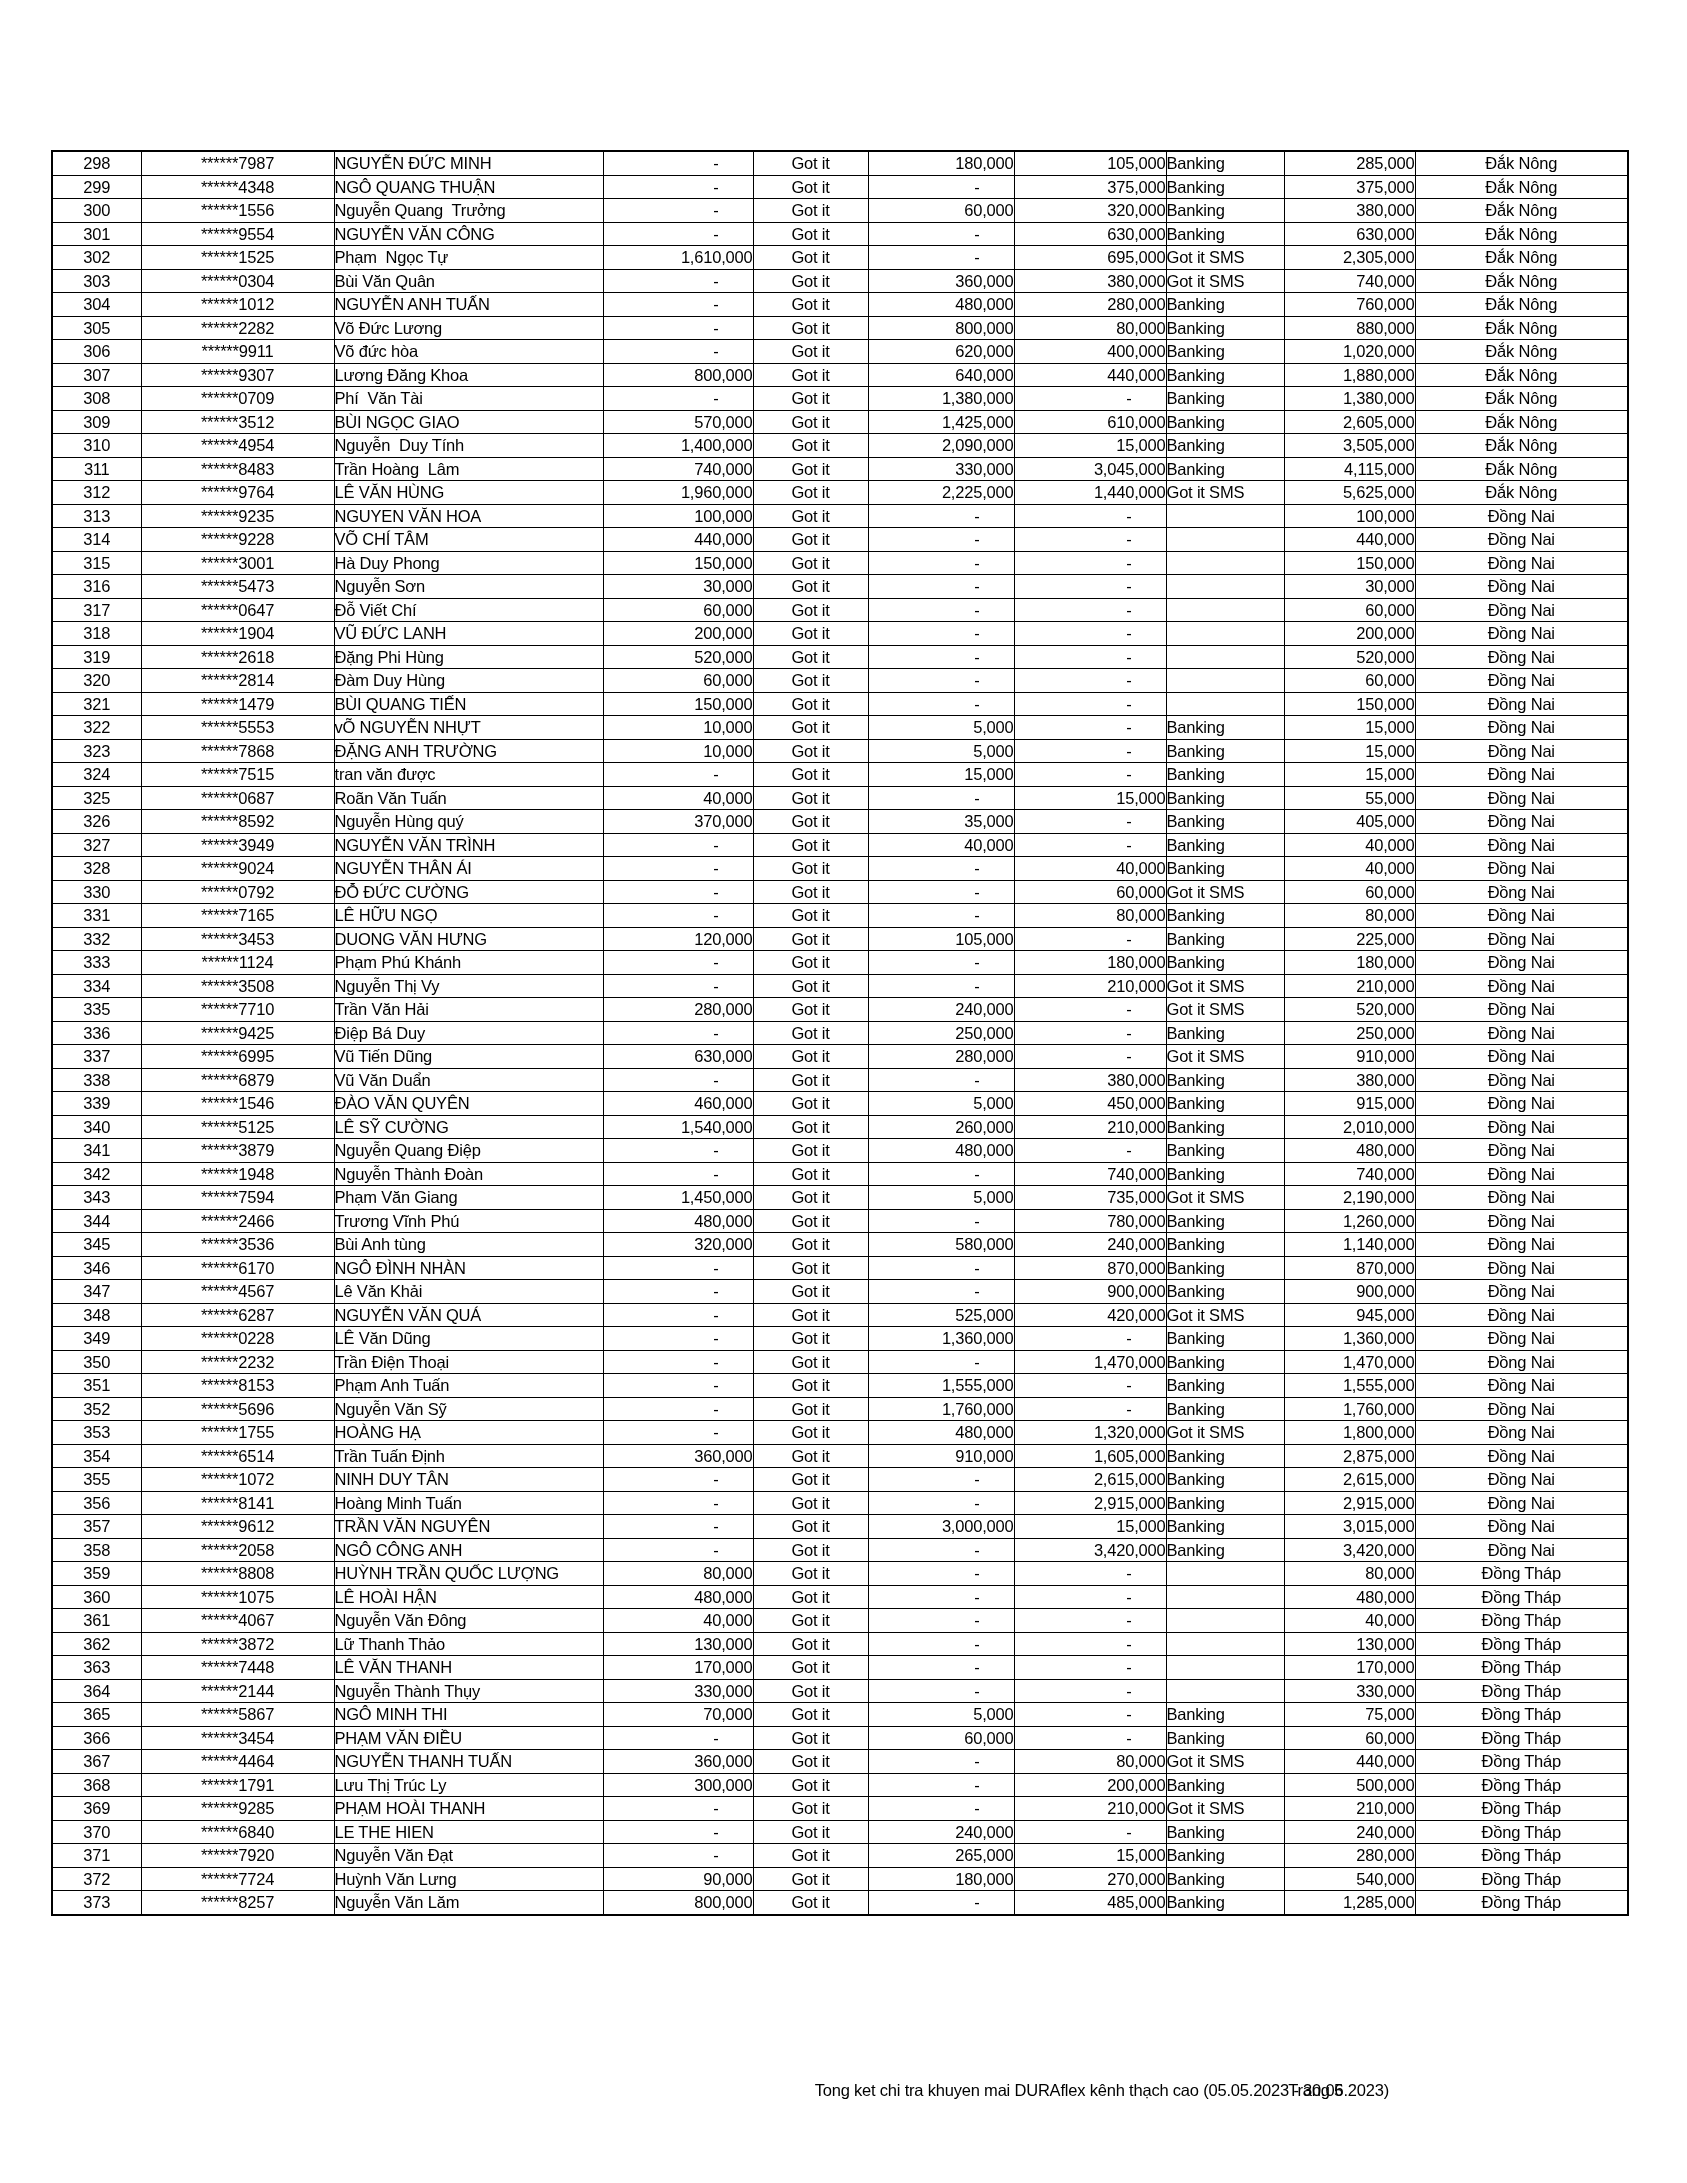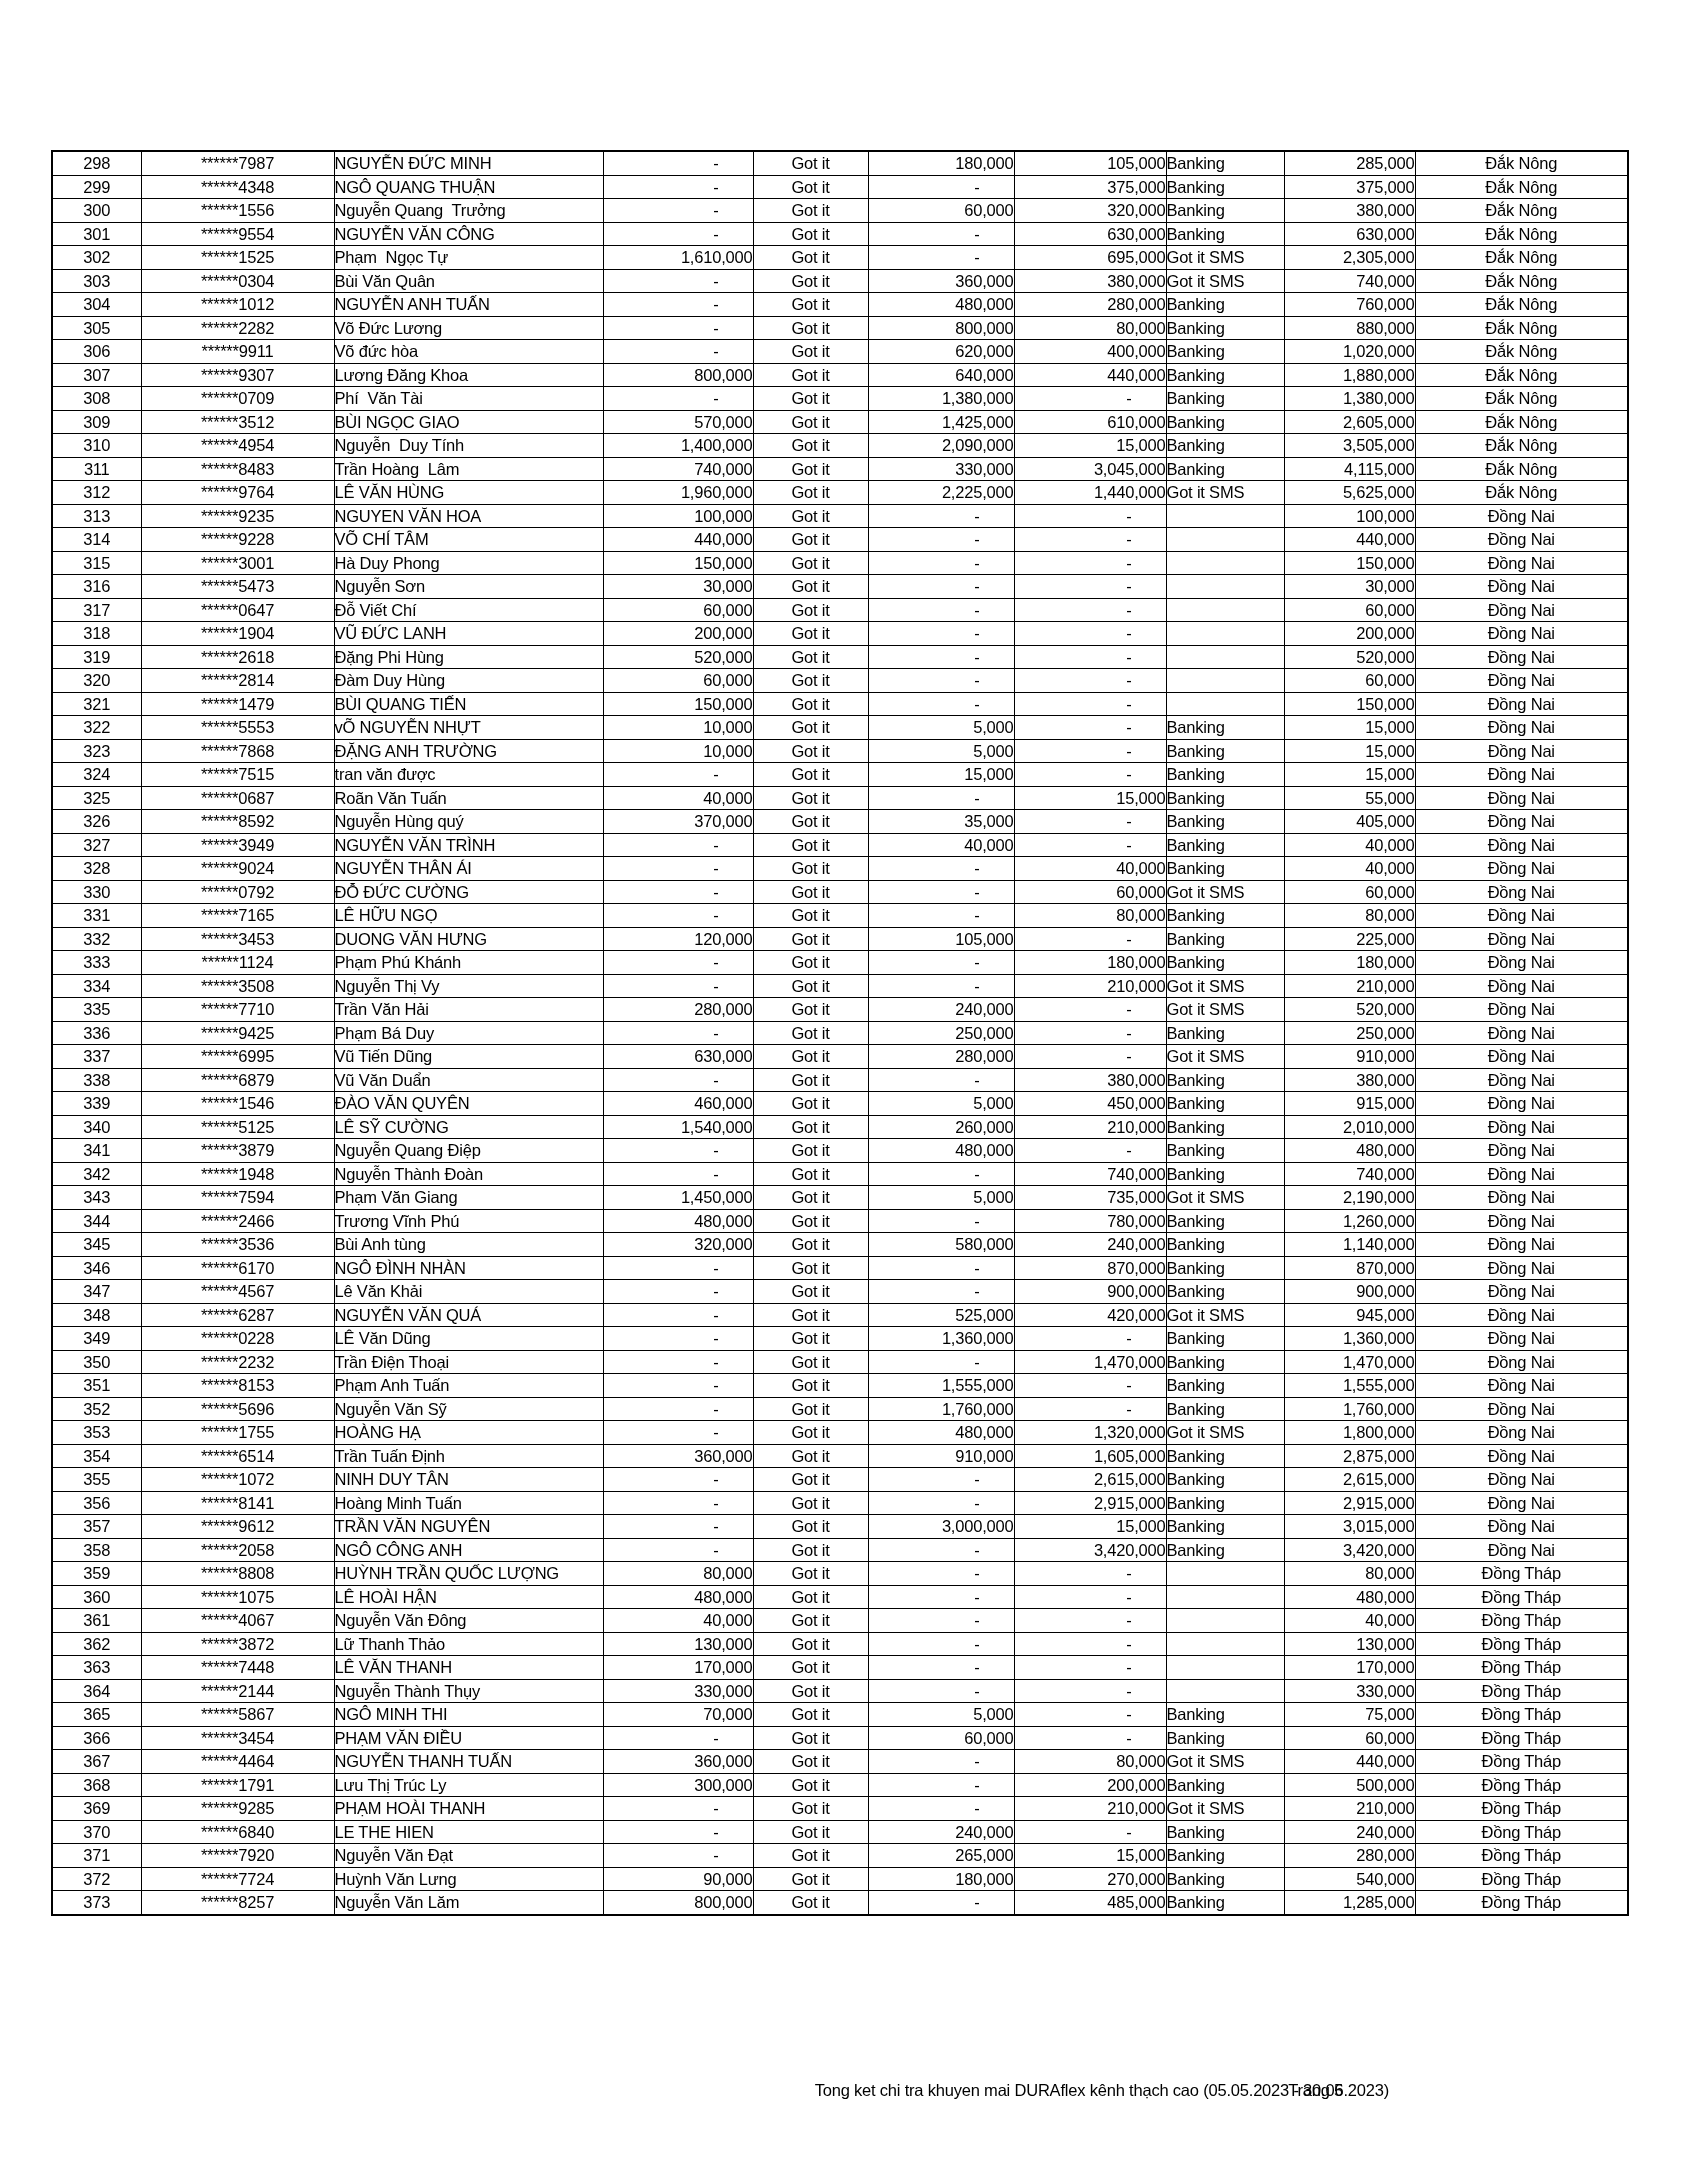--- a/index.html
+++ b/index.html
@@ -523,21 +523,21 @@
           <td class="c-status">Got it</td>
           <td class="c-amt">240,000</td>
           <td class="c-amt dash">-</td>
           <td class="c-method">Got it SMS</td>
           <td class="c-amt">520,000</td>
           <td class="c-prov">Đồng Nai</td>
         </tr>
         <tr>
           <td class="c-no">336</td>
           <td class="c-phone">******9425</td>
-          <td class="c-name">Phạm Bá Duy</td>
+          <td class="c-name">Điệp Bá Duy</td>
           <td class="c-amt dash">-</td>
           <td class="c-status">Got it</td>
           <td class="c-amt">250,000</td>
           <td class="c-amt dash">-</td>
           <td class="c-method">Banking</td>
           <td class="c-amt">250,000</td>
           <td class="c-prov">Đồng Nai</td>
         </tr>
         <tr>
           <td class="c-no">337</td>

